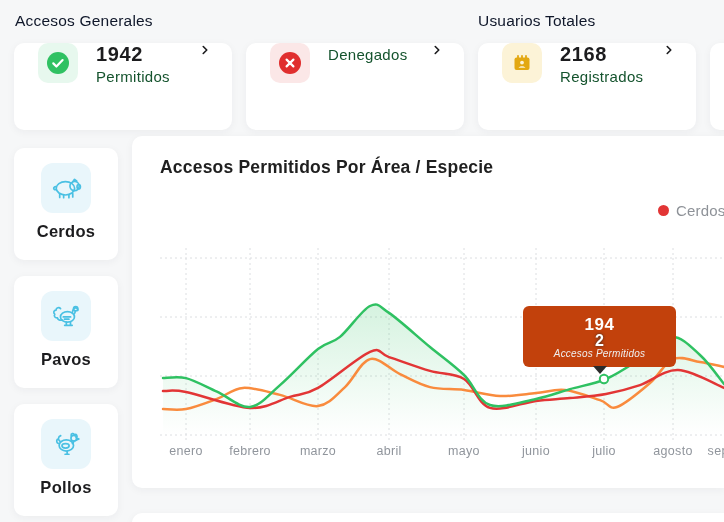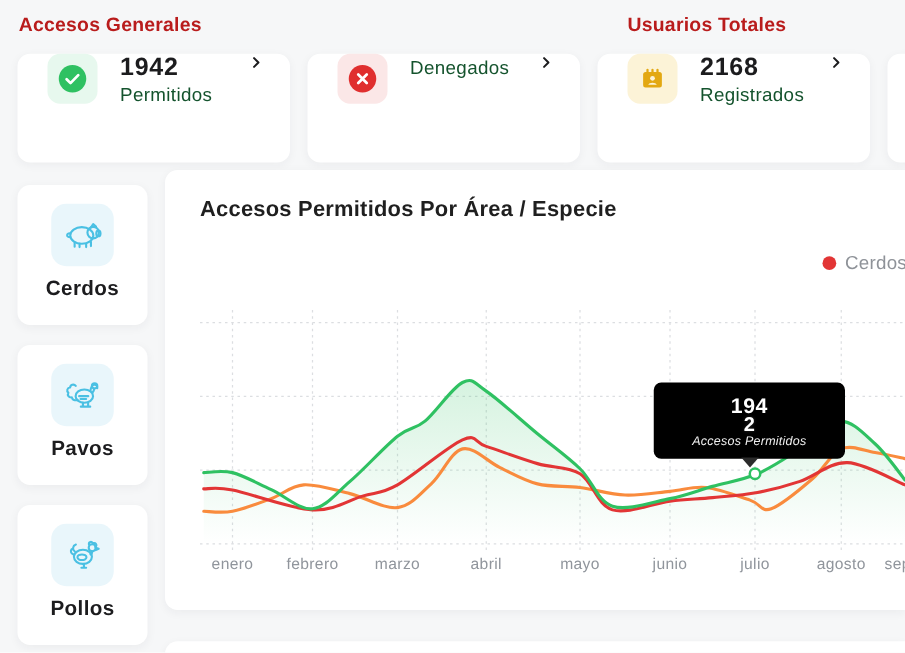--- a/index.html
+++ b/index.html
@@ -3,24 +3,24 @@
 <meta charset="utf-8">
 <style>
   html,body{margin:0;padding:0;}
   body{
     width:724px;height:522px;position:relative;overflow:hidden;
     background:#f6f7f8;
     font-family:"Liberation Sans", sans-serif;
     -webkit-font-smoothing:antialiased;
   }
   .section-title{
-    position:absolute;top:12px;font-size:15.5px;font-weight:700;color:#b91c1c;letter-spacing:.2px;
+    position:absolute;top:12px;font-size:15.5px;font-weight:400;color:#0f172a;letter-spacing:.2px;
   }
   .t-accesos{left:15px;}
-  .t-usuarios{left:478px;margin-left:24px;}
+  .t-usuarios{left:478px;}
   .card{
     position:absolute;background:#fff;border-radius:10px;
     box-shadow:0 2px 8px rgba(30,40,50,.05);
   }
   
   .stat-card{top:43px;height:87px;width:218px;display:flex;align-items:flex-start;padding:0 20px 0 24px;box-sizing:border-box;cursor:pointer;}
   .sc0{left:14px;} .sc1{left:246px;} .sc2{left:478px;}
   .sc3{left:710px;width:120px;}
   .stat-icon{width:40px;height:40px;border-radius:10px;display:flex;align-items:center;justify-content:center;flex:0 0 auto;}
   .stat-text{margin-left:18px;}
@@ -35,21 +35,21 @@
   
   .chart-card{left:132px;top:136px;width:592px;height:352px;border-radius:10px 0 0 10px;}
   .chart-title{position:absolute;left:28px;top:21px;font-size:17.5px;font-weight:700;color:#1f1f1f;letter-spacing:.2px;}
   .legend{position:absolute;left:526px;top:66px;display:flex;align-items:center;cursor:pointer;}
   .legend-dot{width:11px;height:11px;border-radius:50%;flex:0 0 auto;}
   .legend-label{margin-left:7px;font-size:15px;color:#8e9298;letter-spacing:.2px;white-space:nowrap;}
   #chart-svg{position:absolute;left:0;top:0;}
   #chart-svg text.month{fill:#90959c;font-size:12.5px;font-family:"Liberation Sans",sans-serif;text-anchor:middle;letter-spacing:.3px;}
   #chart-svg line.grid{stroke:#dcdee1;stroke-width:1;stroke-dasharray:2 3;}
   
-  .tooltip{position:absolute;left:391px;top:170px;width:153px;height:61px;background:#000000;border-radius:6px;color:#fff;text-align:center;box-sizing:border-box;padding-top:9px;z-index:3;}
+  .tooltip{position:absolute;left:391px;top:170px;width:153px;height:61px;background:#c2410c;border-radius:6px;color:#fff;text-align:center;box-sizing:border-box;padding-top:9px;z-index:3;}
   .tooltip:after{content:"";position:absolute;left:50%;bottom:-7px;margin-left:-7px;border-left:7px solid transparent;border-right:7px solid transparent;border-top:8px solid #2b2b2b;}
   .tt-value{font-size:17px;font-weight:700;letter-spacing:.5px;}
   .tt-label{font-size:10px;color:#efefef;margin-top:13px;letter-spacing:.2px;font-style:italic;}
   .tt-overlay{position:absolute;left:50%;top:26px;transform:translateX(-50%);font-size:16px;font-weight:700;color:#fff;text-shadow:0 0 3px #2b2b2b;}
   .bottom-sliver{left:132px;top:513px;width:592px;height:14px;border-radius:10px 0 0 0;}
 </style>
 </head>
 <body>
 
 <div>

